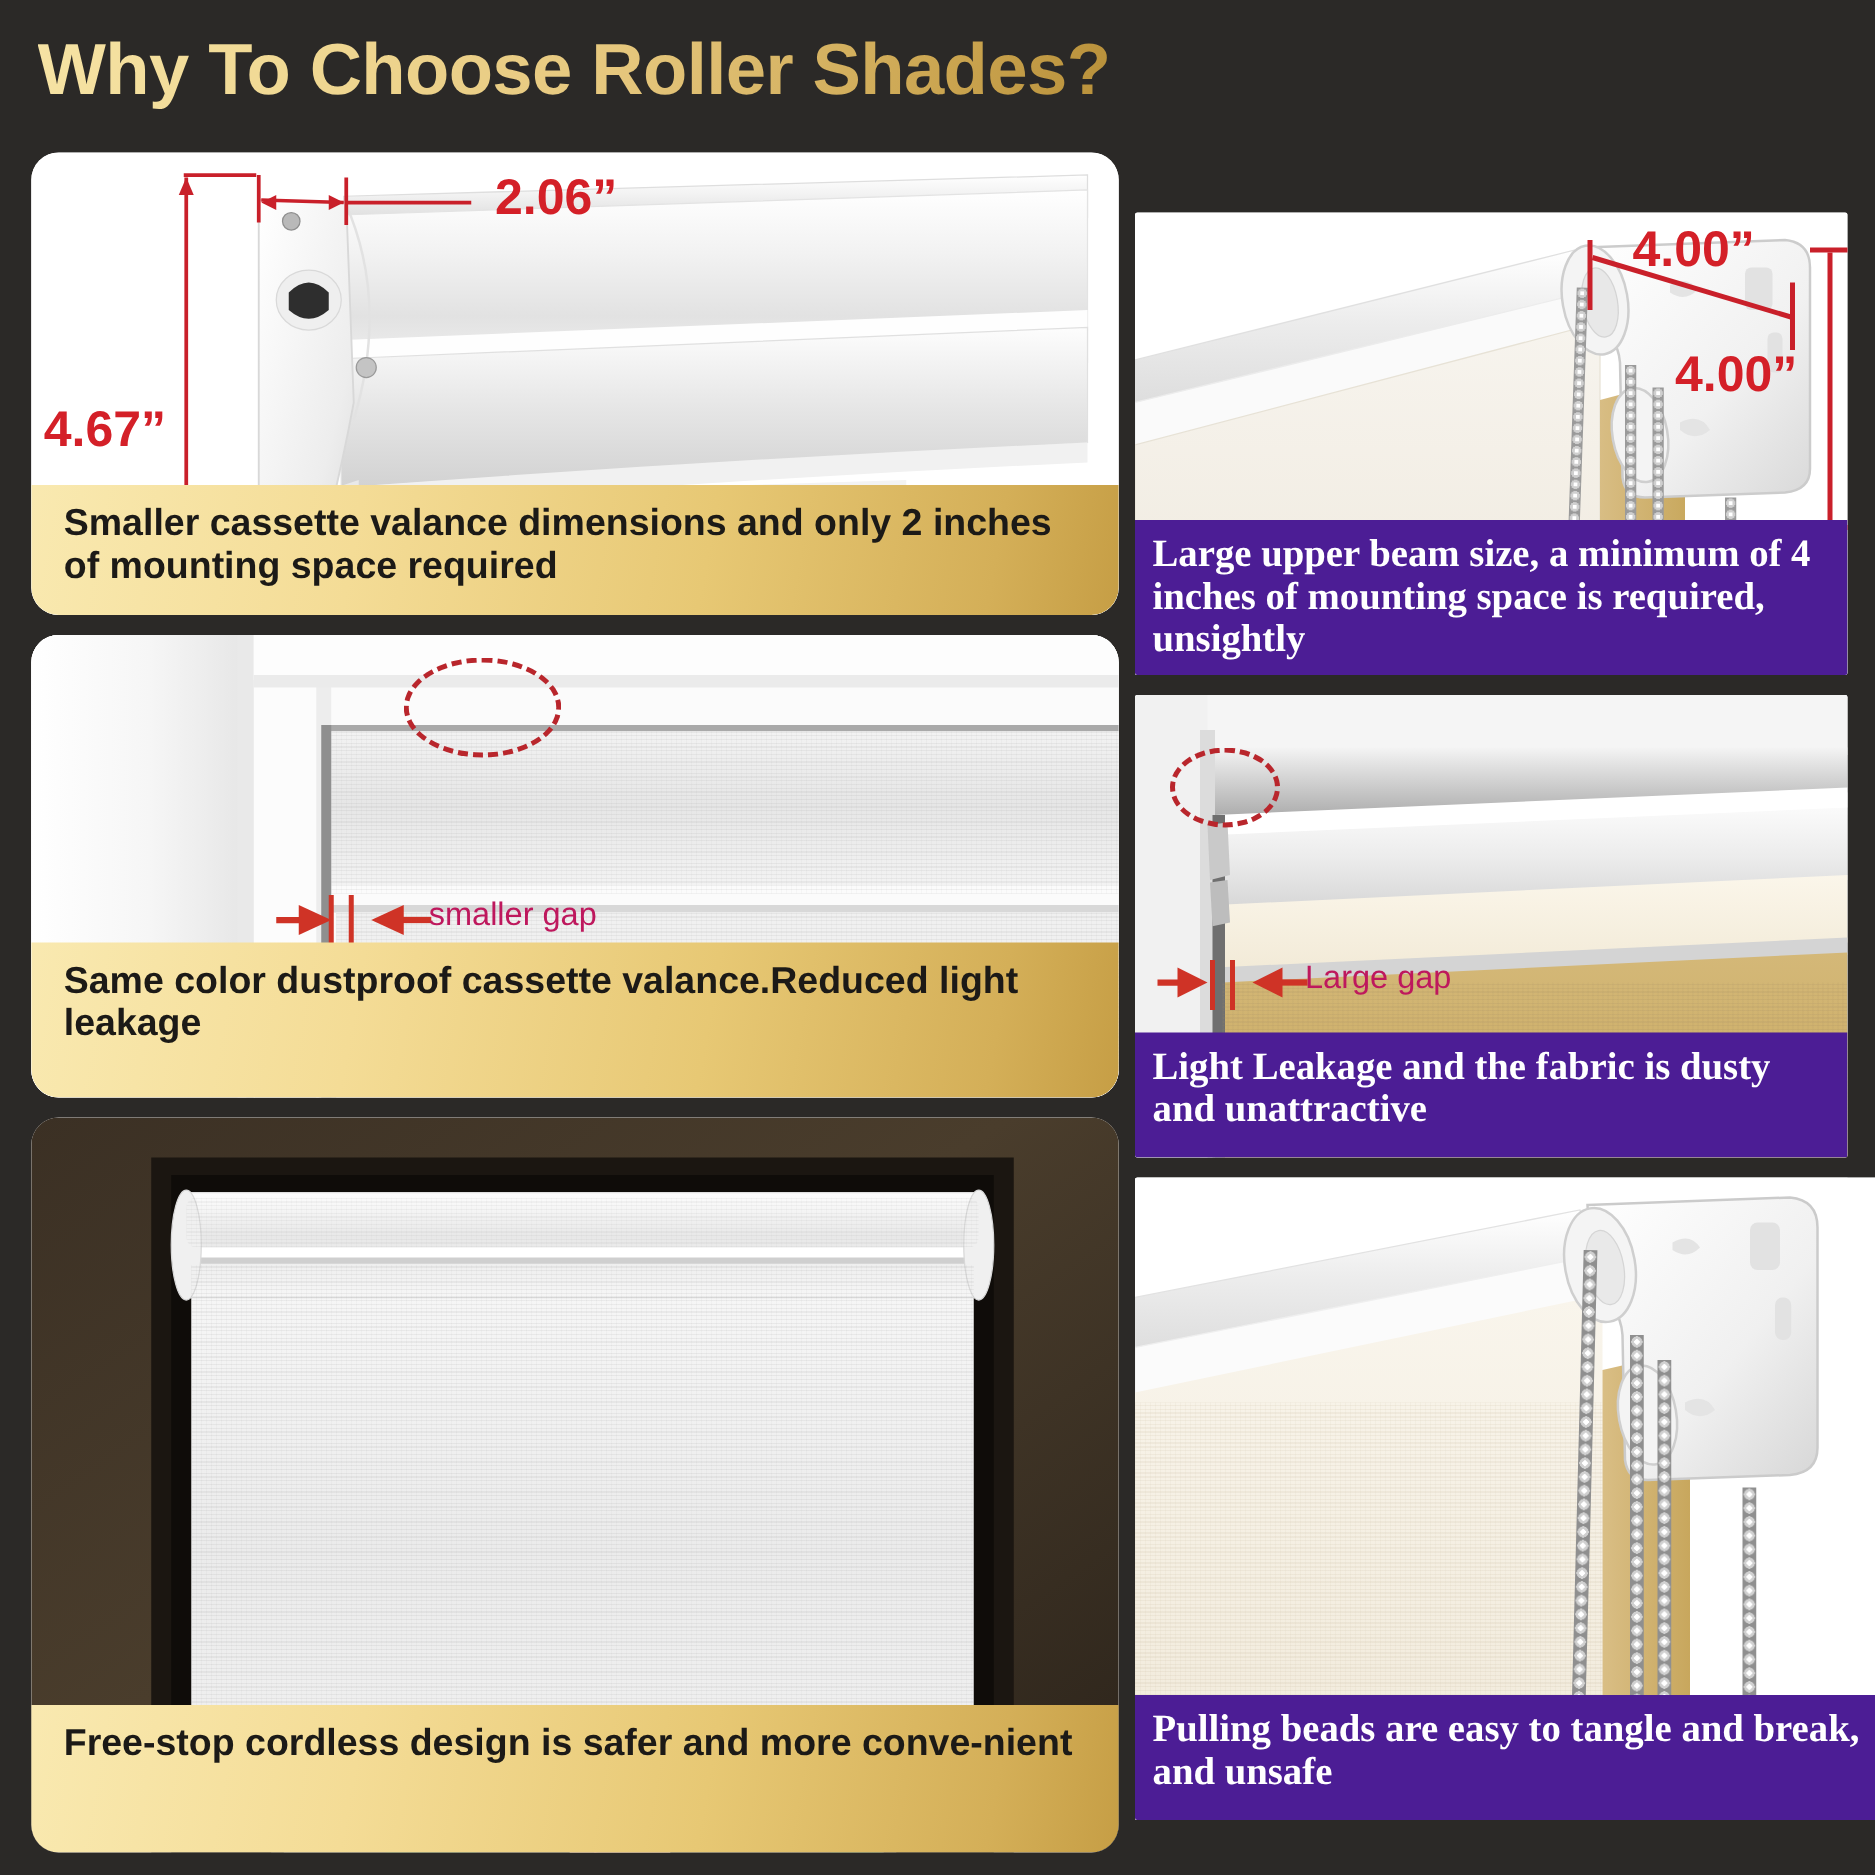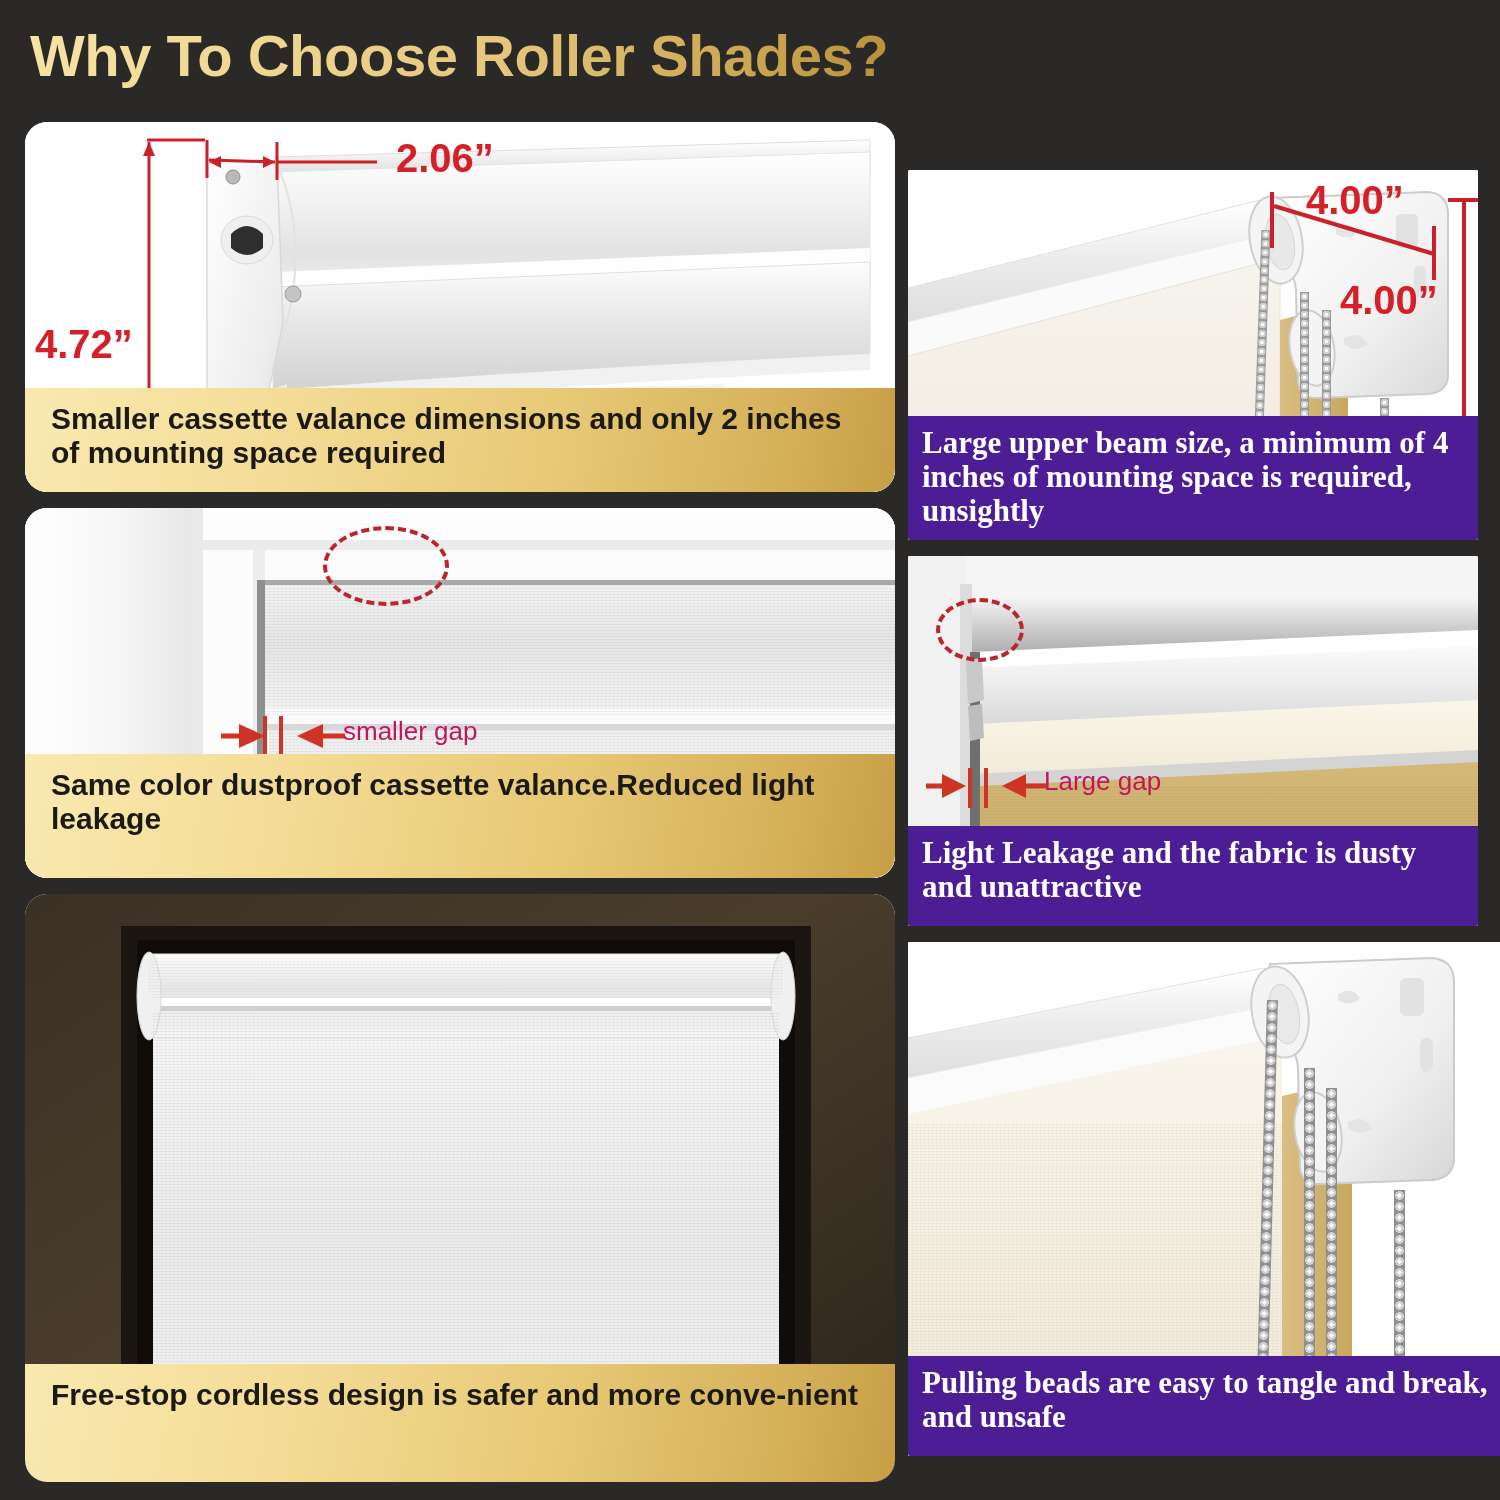--- a/index.html
+++ b/index.html
@@ -145,21 +145,21 @@
       </svg>
       <div class="dimlabel" style="left:360px;top:14px;font-size:40px;margin-left:11px;">2.06”</div>
 
       <svg class="ann" width="870" height="370" viewBox="0 0 870 370">
         <line x1="122" y1="18" x2="180" y2="18" stroke="#c9202a" stroke-width="3"></line>
         <line x1="122" y1="342" x2="196" y2="342" stroke="#c9202a" stroke-width="3"></line>
         <line x1="124" y1="20" x2="124" y2="340" stroke="#c9202a" stroke-width="3"></line>
         <polygon points="124,20 118,34 130,34" fill="#c9202a"></polygon>
         <polygon points="124,340 118,326 130,326" fill="#c9202a"></polygon>
       </svg>
-      <div class="dimlabel" style="left:10px;top:200px;font-size:40px;">4.72”</div>
+      <div class="dimlabel" style="left:10px;top:200px;font-size:40px;">4.67”</div>
     </div>
     <div class="cap gold r1gold">Smaller cassette valance dimensions and only 2 inches of mounting space required</div>
   </div>
 
   <div class="panel bad r1 colR">
     <div class="pic" style="background:#ffffff;">
       <svg class="ann" width="570" height="370" viewBox="0 0 570 370">
         <defs>
           <linearGradient id="tubeG" x1="0" y1="0" x2="0" y2="1">
             <stop offset="0%" stop-color="#ffffff"></stop>

